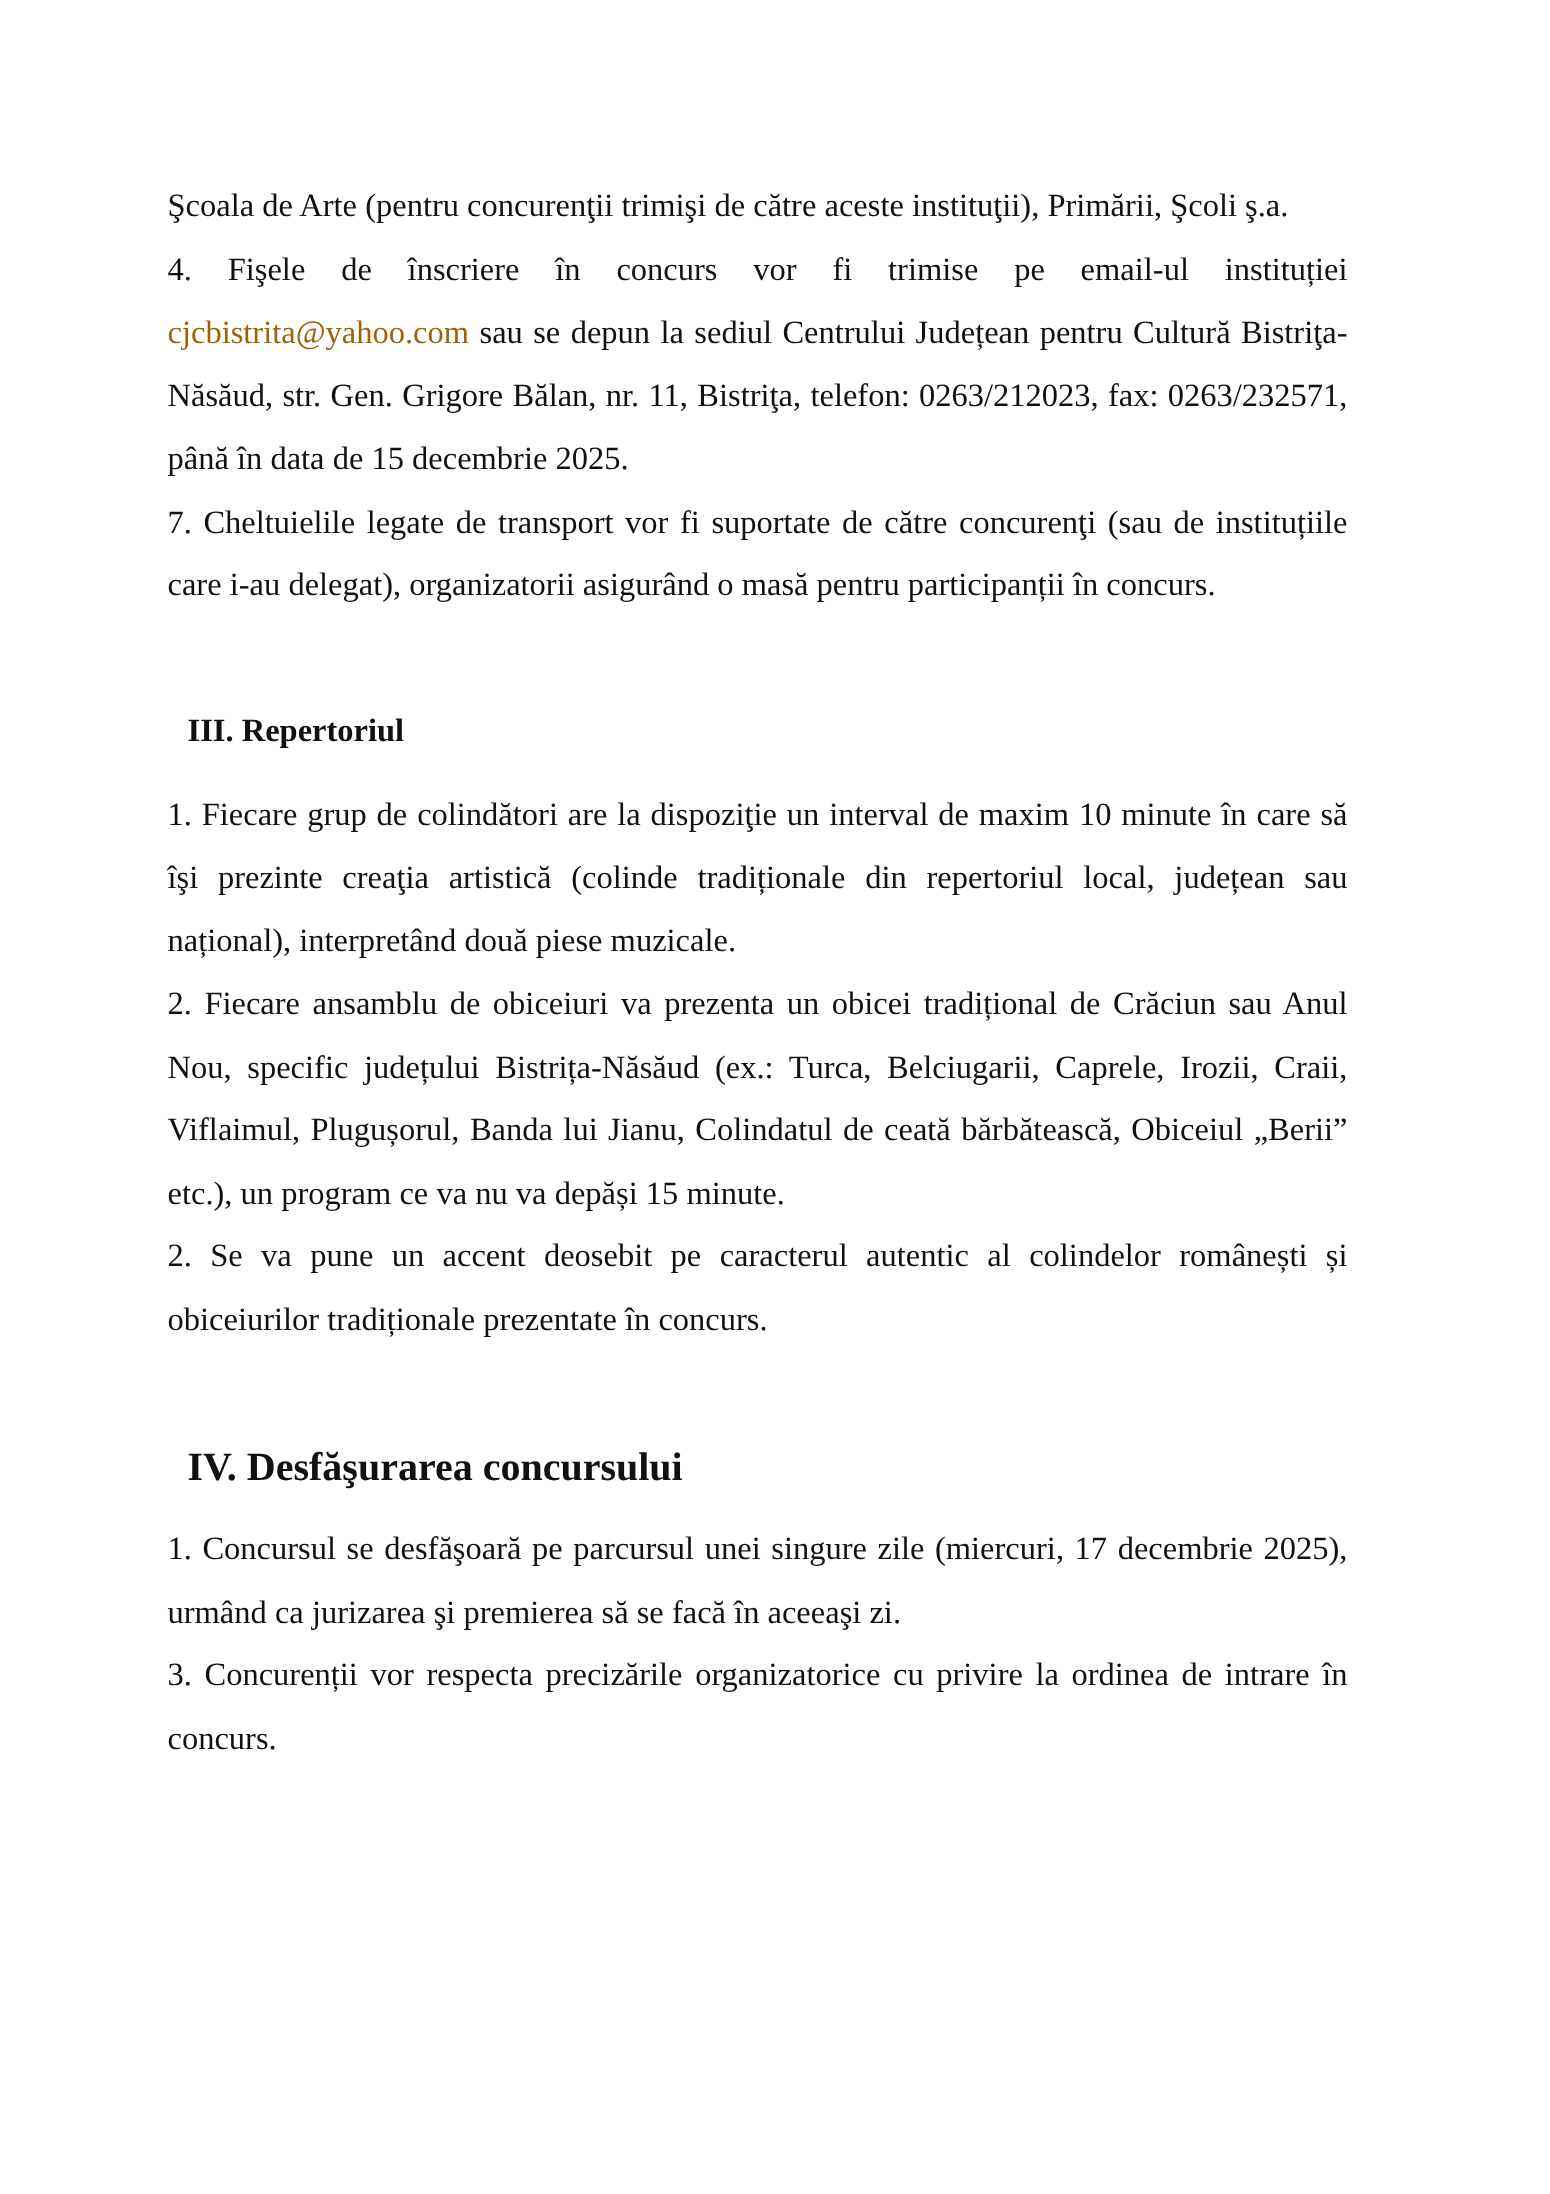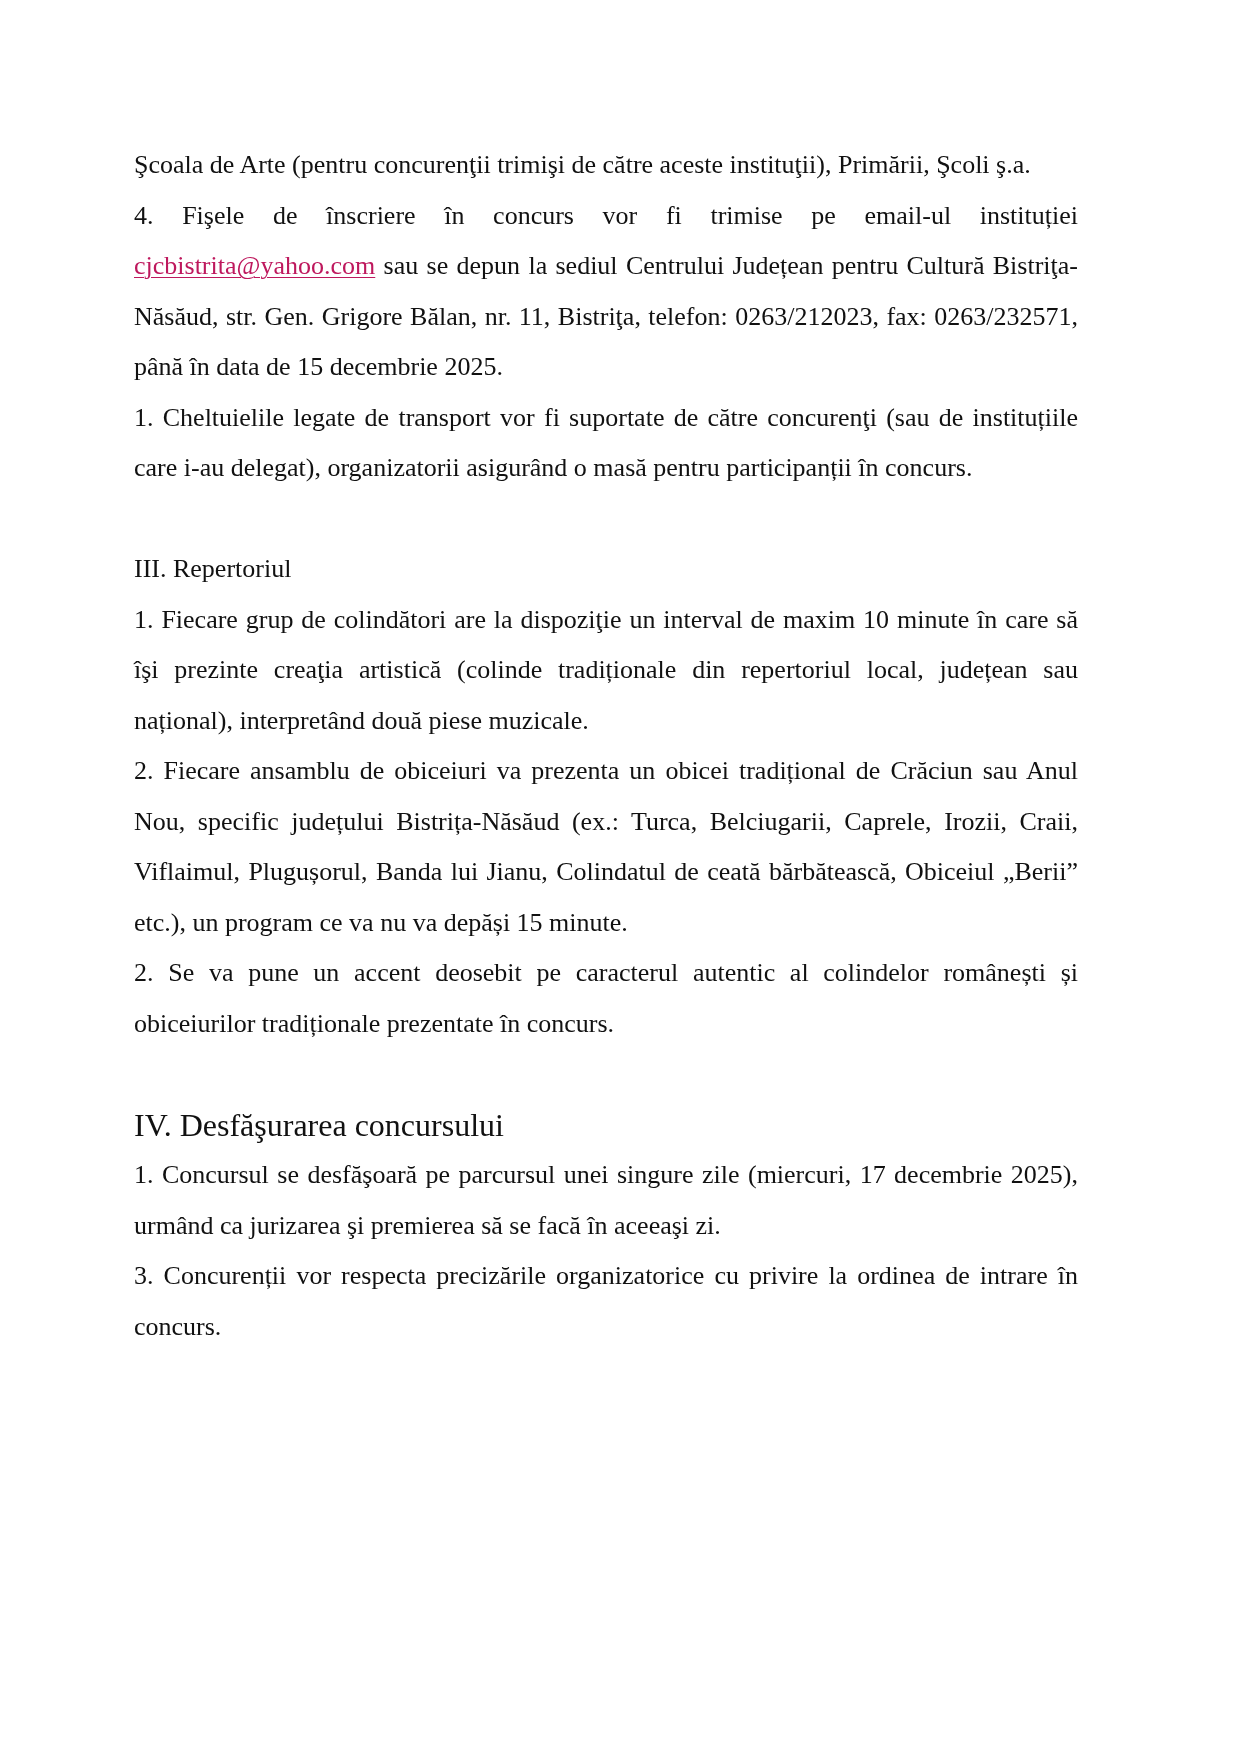--- a/index.html
+++ b/index.html
@@ -22,50 +22,49 @@
       font-size: 26px;
       color: #111111;
       line-height: 50.5px;
     }
     .para {
       margin: 0;
       text-align: justify;
       text-align-last: left;
     }
     .heading {
-      margin: 0;
-      font-weight: normal;
+      margin: 16px;
+      font-weight: bold;
     }
     .spacer {
       height: 50.5px;
     }
     .link {
-      color: #be185d;
-      text-decoration: underline;
+      color: #a16207;
       text-decoration-thickness: 1px;
       text-underline-offset: 3px;
     }
     .underline {
       text-decoration-thickness: 1px;
       text-underline-offset: 3px;
     }
   </style>
 </head>
 <body>
 
 <div class="page">
 
   <p class="para">Şcoala de Arte (pentru concurenţii trimişi de către aceste instituţii), Primării, Şcoli ş.a.</p>
 
   <p class="para">
     <span>4. Fişele de înscriere în concurs vor fi trimise pe email-ul instituției </span><a class="link" title="cjcbistrita@yahoo.com">cjcbistrita@yahoo.com</a><span> sau se depun la sediul Centrului Județean pentru Cultură Bistriţa-Năsăud, str. Gen. Grigore Bălan, nr. 11, Bistriţa, telefon: 0263/212023, fax: 0263/232571, până în data de 15 decembrie 2025.</span>
   </p>
 
 
-  <p class="para">1. Cheltuielile legate de transport vor fi suportate de către concurenţi (sau de instituțiile care i-au delegat), organizatorii asigurând o masă pentru participanții în concurs.</p>
+  <p class="para">7. Cheltuielile legate de transport vor fi suportate de către concurenţi (sau de instituțiile care i-au delegat), organizatorii asigurând o masă pentru participanții în concurs.</p>
 
   <div class="spacer"></div>
 
   <h2 class="heading" style="font-size:26px;">III. Repertoriul</h2>
 
   <p class="para">
     <span>1. Fiecare grup de colindători are la dispoziţie un interval de maxim 10 minute în care să îşi prezinte creaţia artistică (colinde tradiționale din repertoriul local, județean sau național), interpretând </span><span class="underline">două piese muzicale</span><span>.</span>
   </p>
 
   <p class="para">2. Fiecare ansamblu de obiceiuri va prezenta un obicei tradițional de Crăciun sau Anul Nou, specific județului Bistrița-Năsăud (ex.: Turca, Belciugarii, Caprele, Irozii, Craii, Viflaimul, Plugușorul, Banda lui Jianu, Colindatul de ceată bărbătească, Obiceiul „Berii” etc.), un program ce va nu va depăși 15 minute.</p>

